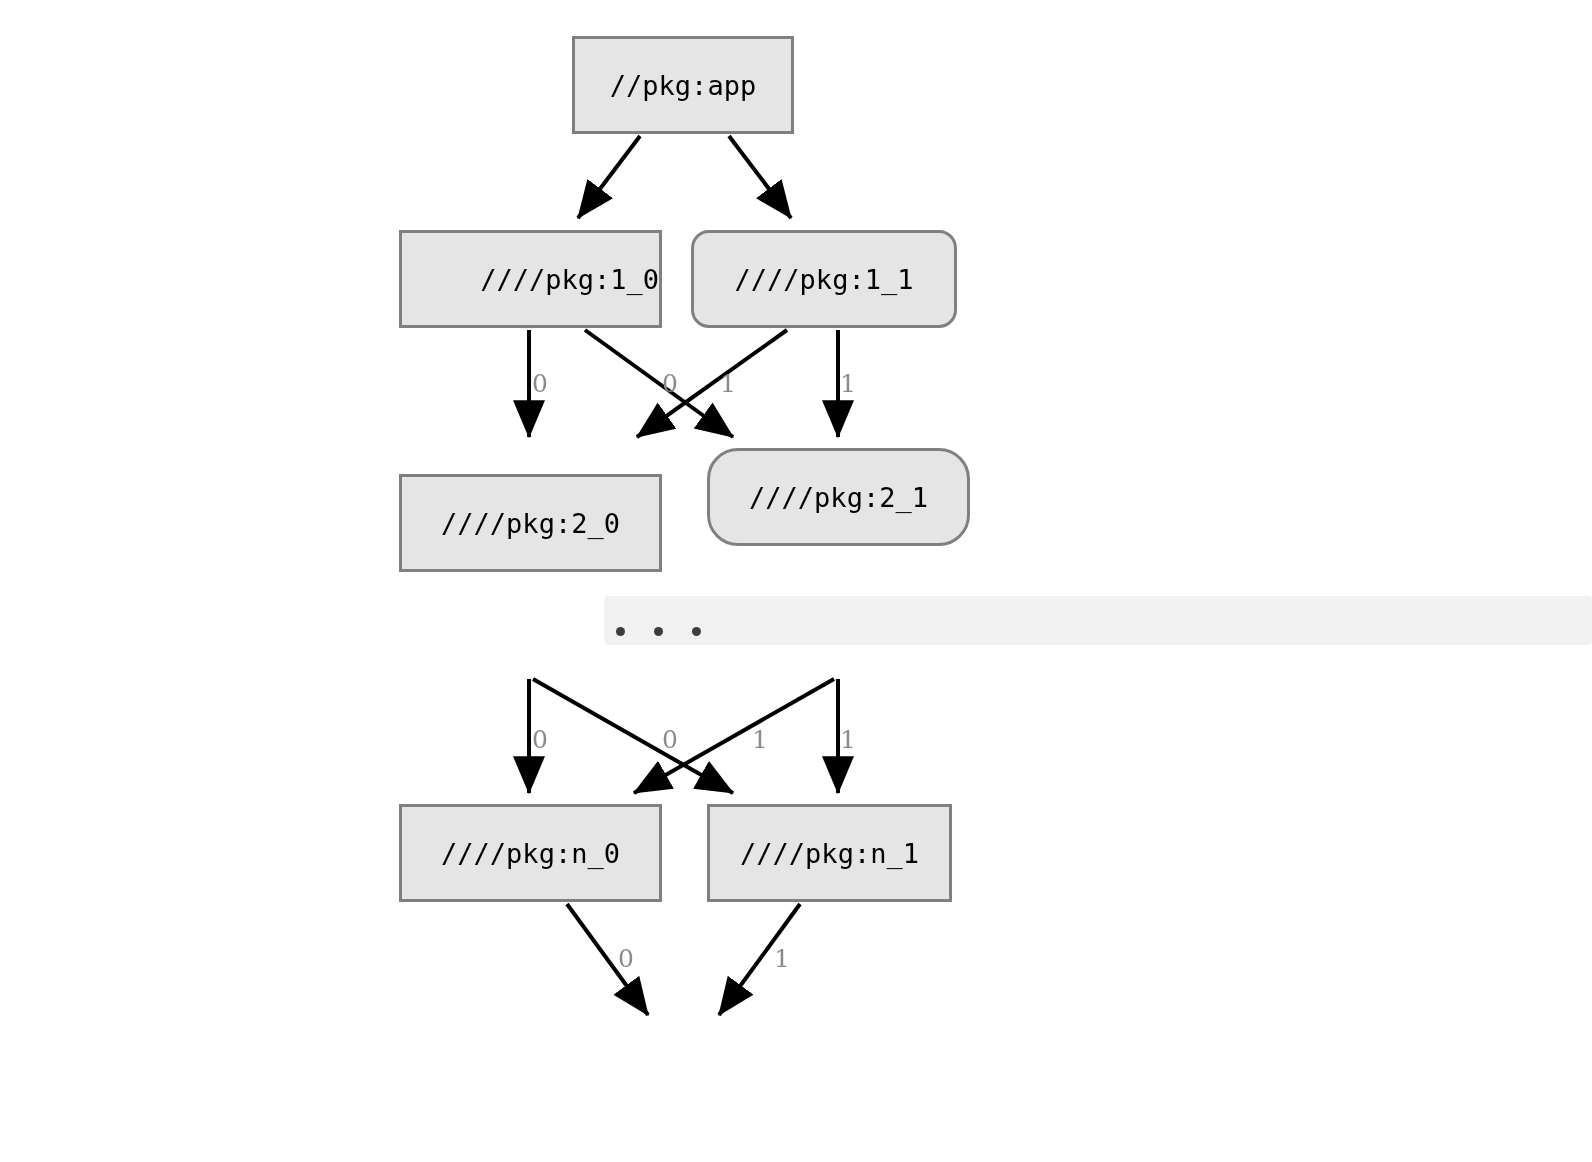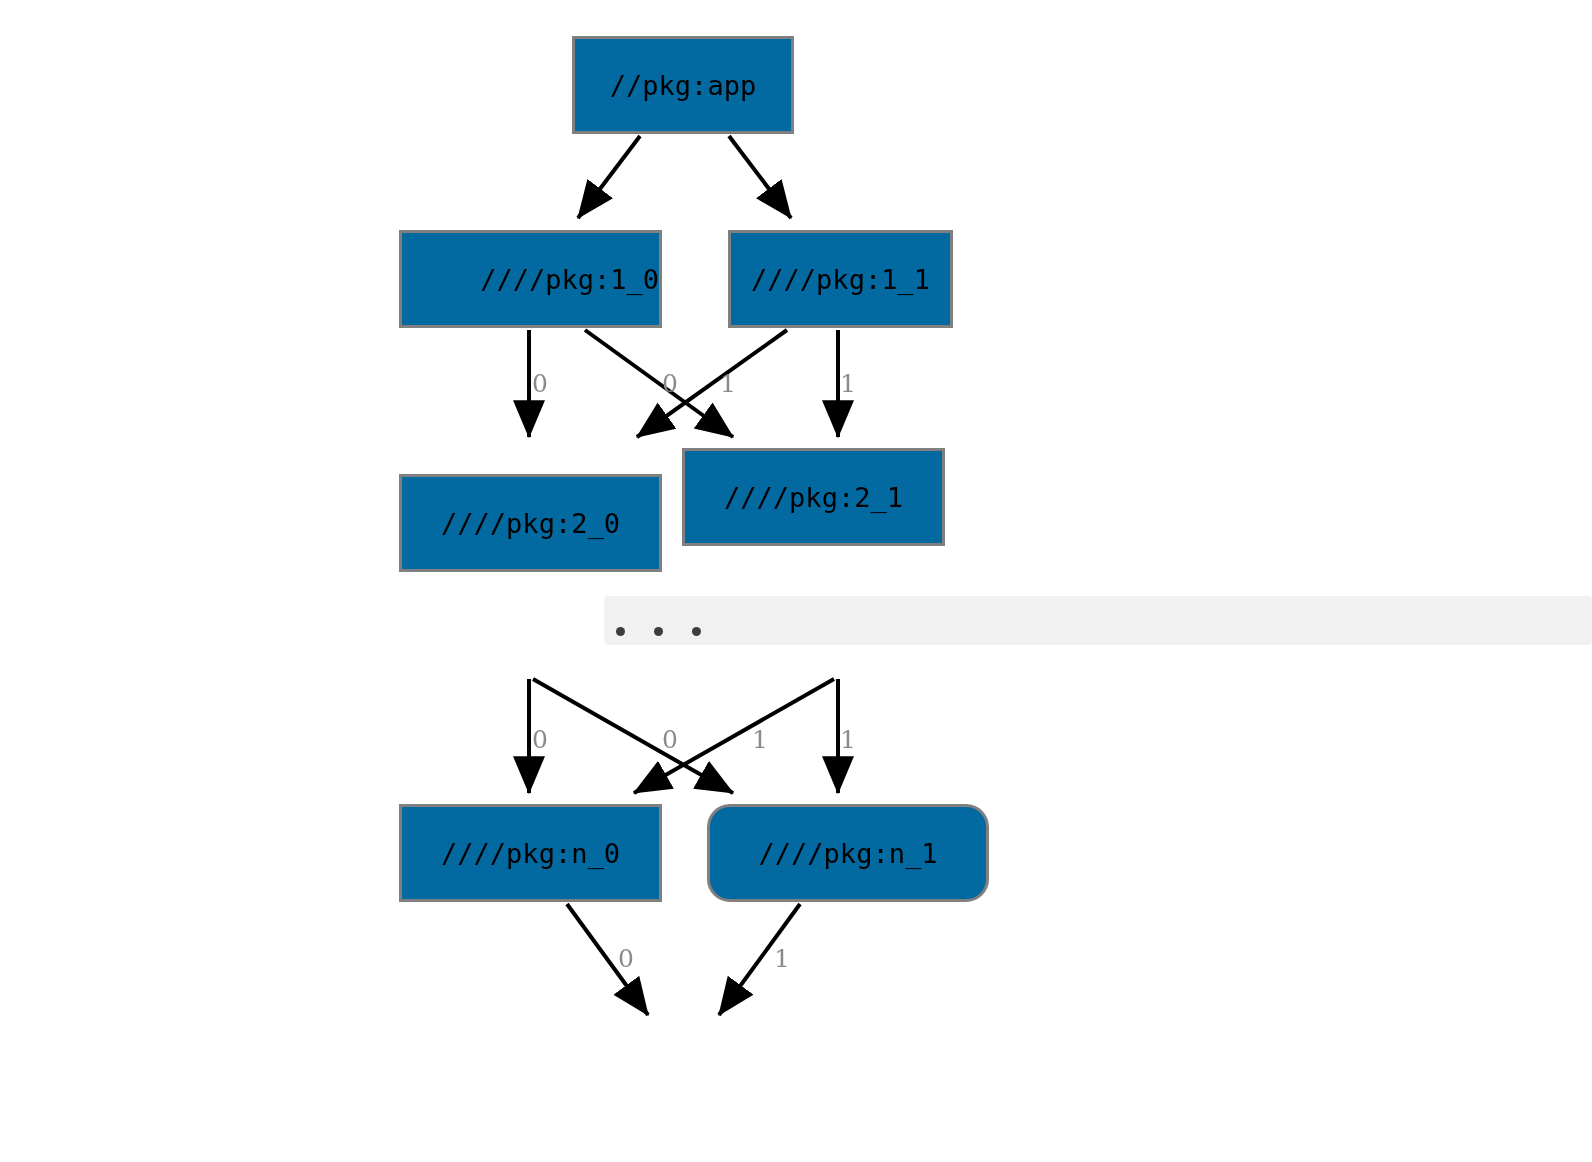--- a/index.html
+++ b/index.html
@@ -22,21 +22,21 @@
   }
   .graph-svg {
     position: absolute;
     left: 0; top: 0;
     width: 1592px;
     height: 1162px;
   }
   .node-box {
     position: absolute;
     box-sizing: border-box;
-    background: #0369a1;
+    background: #e5e5e5;
     border: 3px solid #808080;
     display: flex;
     align-items: center;
     justify-content: center;
   }
   .node-label {
     font-family: "DejaVu Sans Mono", monospace;
     font-size: 27px;
     color: #000000;
     letter-spacing: 0px;
@@ -134,37 +134,37 @@
   </svg>
 
   <div class="node-box" style="left:572px; top:36px; width:222px; height:98px;">
     <span class="node-label">//pkg:app</span>
   </div>
 
   <div class="node-box" style="left:399px; top:230px; width:263px; height:98px;justify-content:flex-end;">
     <span class="node-label">////pkg:1_0</span>
   </div>
 
-  <div class="node-box" style="left:728px; top:230px; width:225px; height:98px;">
+  <div class="node-box" style="left:691px; top:230px; width:266px; height:98px;border-radius:18px;">
     <span class="node-label">////pkg:1_1</span>
   </div>
 
   <div class="node-box" style="left:399px; top:448px; width:263px; height:98px;margin-top:26px;">
     <span class="node-label">////pkg:2_0</span>
   </div>
 
-  <div class="node-box" style="left:682px; top:448px; width:263px; height:98px;">
+  <div class="node-box" style="left:707px; top:448px; width:263px; height:98px;border-radius:31px;">
     <span class="node-label">////pkg:2_1</span>
   </div>
 
   <div class="node-box" style="left:399px; top:804px; width:263px; height:98px;justify-content:center;">
     <span class="node-label">////pkg:n_0</span>
   </div>
 
-  <div class="node-box" style="left:707px; top:804px; width:282px; height:98px;border-radius:23px;">
+  <div class="node-box" style="left:707px; top:804px; width:245px; height:98px;">
     <span class="node-label">////pkg:n_1</span>
   </div>
 
 
   <div class="edge-label" style="left:532px; top:371px;">0</div>
   <div class="edge-label" style="left:662px; top:371px;">0</div>
   <div class="edge-label" style="left:720px; top:371px;">1</div>
   <div class="edge-label" style="left:840px; top:371px;">1</div>
 
   <div class="edge-label" style="left:532px; top:727px;">0</div>

